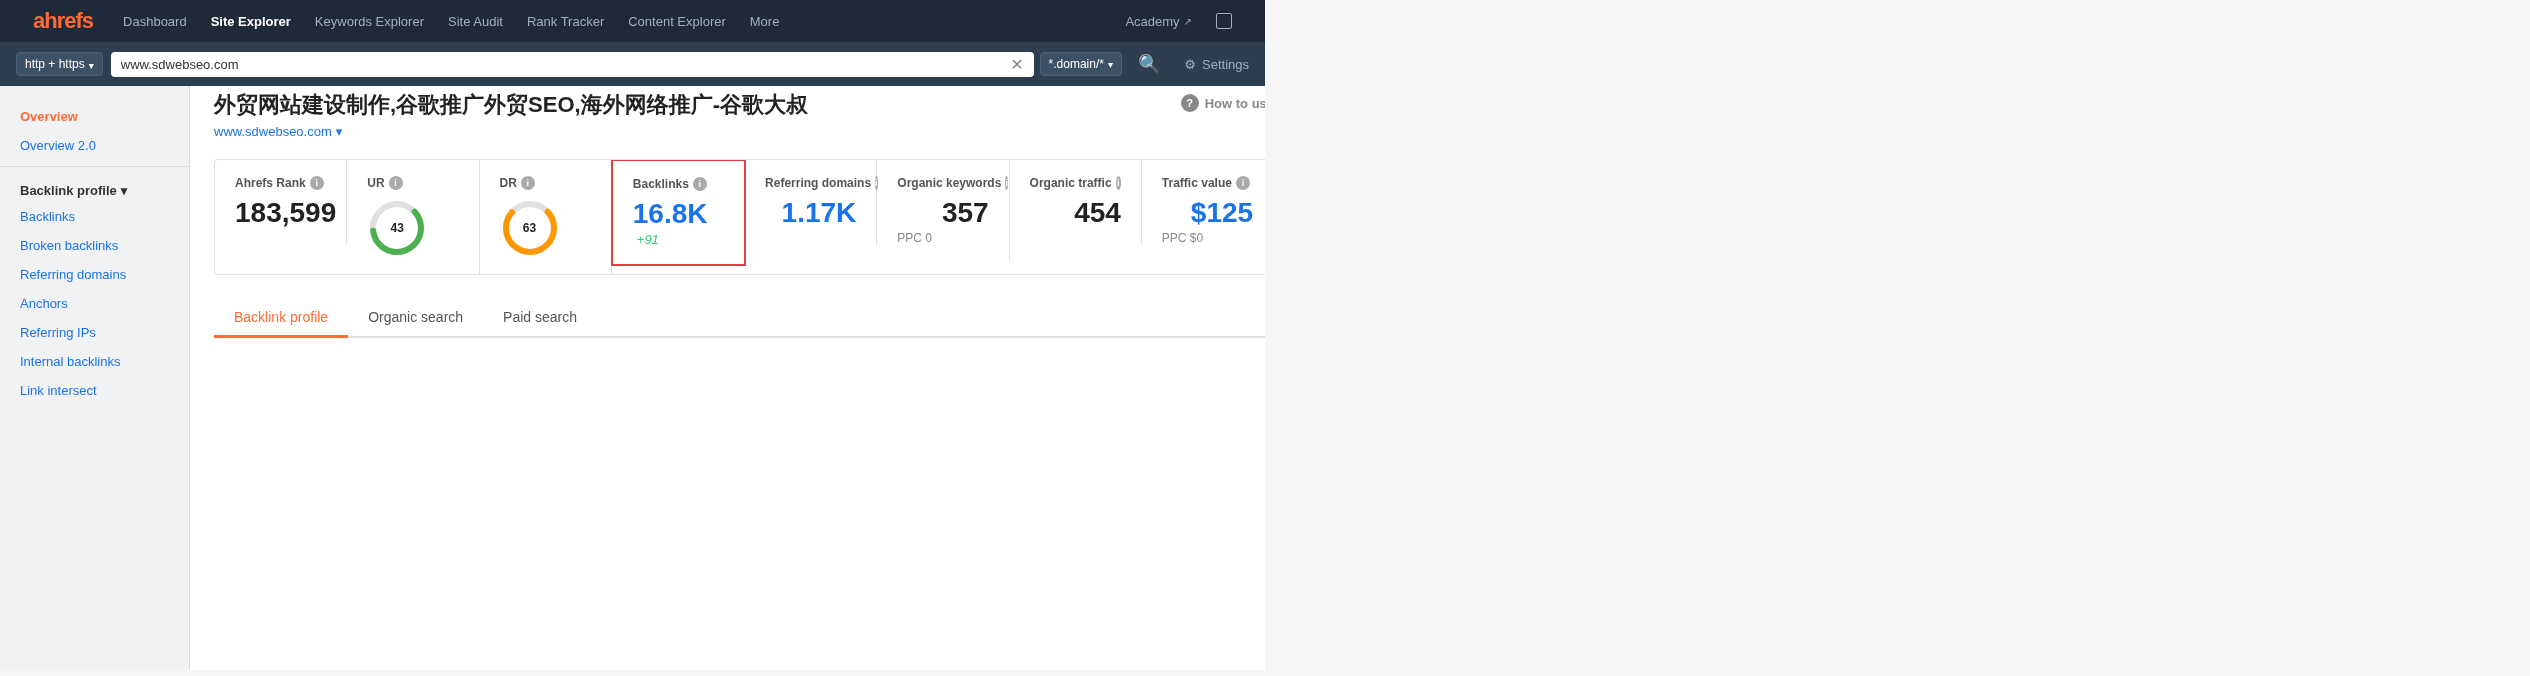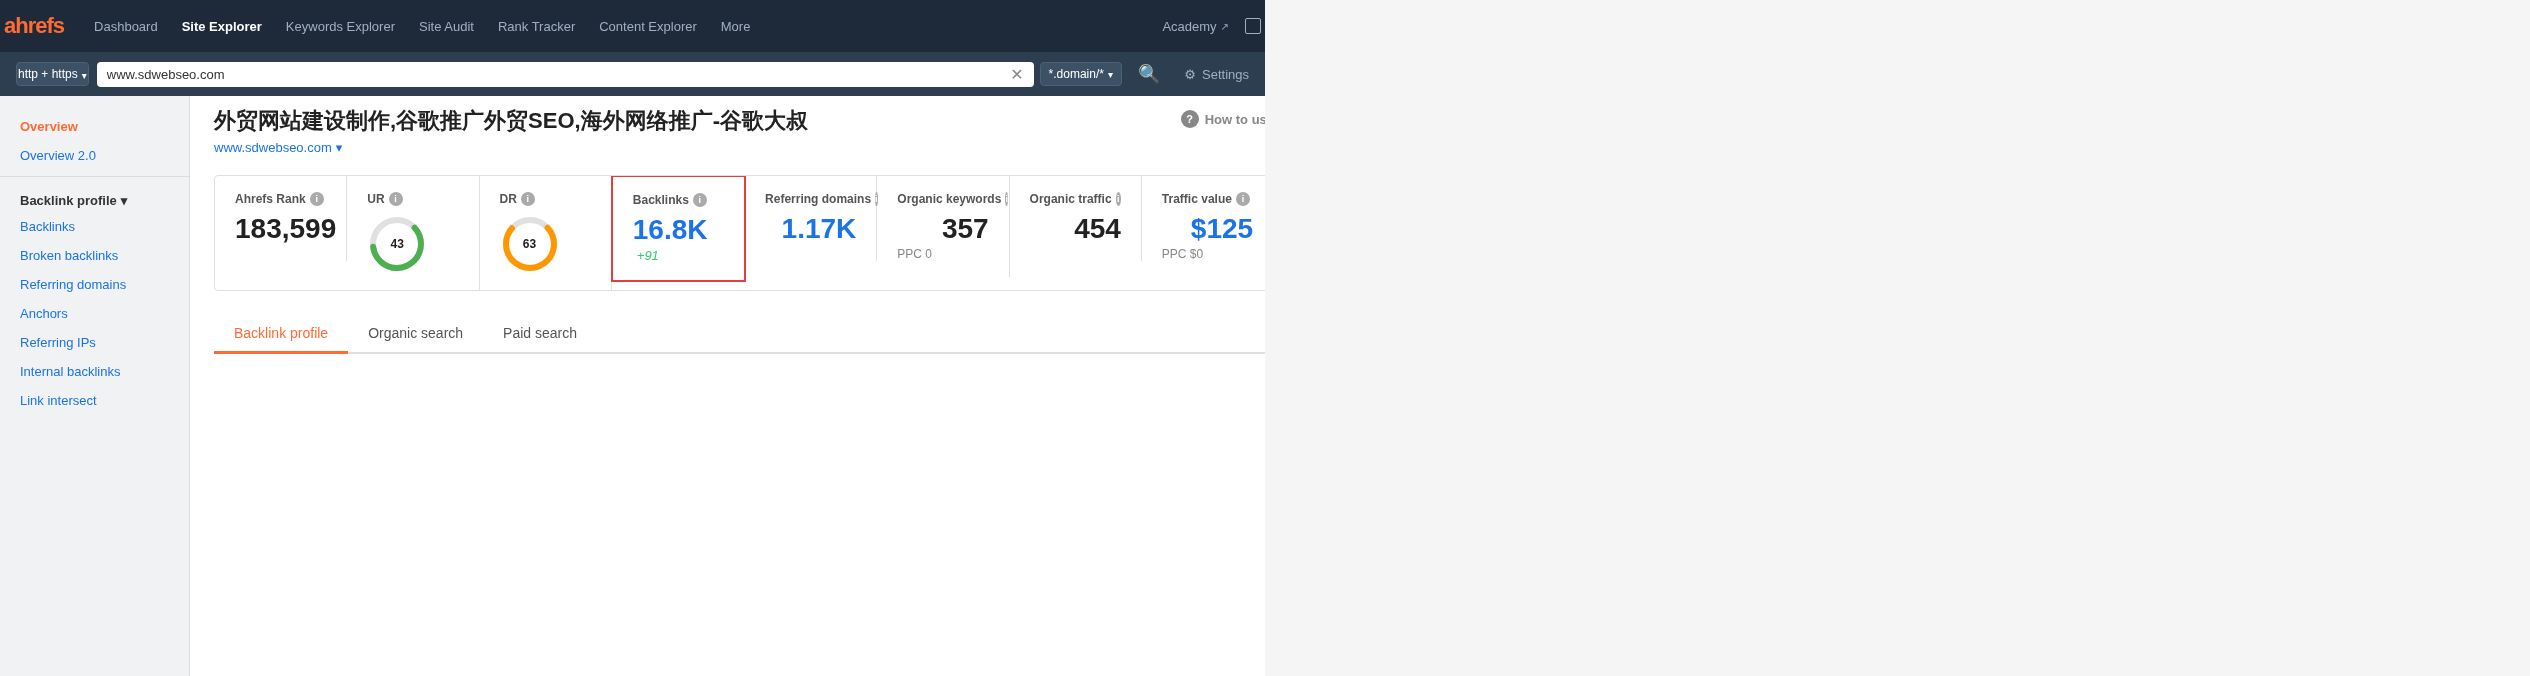--- a/index.html
+++ b/index.html
@@ -3,22 +3,22 @@
   <meta charset="utf-8">
   <style>
     * { margin: 0; padding: 0; box-sizing: border-box; }
     body { font-family: -apple-system, BlinkMacSystemFont, 'Segoe UI', Arial, sans-serif; background: #f5f5f5; width: 1265px; }
 
     
     .top-nav {
       background: #1e2a3a;
       display: flex;
       align-items: center;
-      padding: 0 4px;
-      height: 52px;
+      padding: 0 33px;
+      height: 42px;
       gap: 20px;
     }
     .logo {
       font-size: 22px;
       font-weight: bold;
       color: #ff6b35;
       letter-spacing: -1px;
       margin-right: 8px;
       white-space: nowrap;
     }
@@ -27,21 +27,21 @@
       font-size: 13px;
       cursor: pointer;
       white-space: nowrap;
       padding: 4px 2px;
     }
     .nav-link.active { color: #ffffff; font-weight: 700; }
     .nav-right {
       margin-left: auto;
       display: flex;
       align-items: center;
-      gap: 16px;
+      gap: 24px;
     }
     .academy-link {
       color: #a0b0c0;
       font-size: 13px;
       cursor: pointer;
       display: flex;
       align-items: center;
       gap: 4px;
     }
     .external-icon { font-size: 10px; }
@@ -59,21 +59,21 @@
       align-items: center;
       padding: 8px 16px;
       gap: 8px;
       height: 44px;
     }
     .protocol-select {
       background: #3d5166;
       color: #ffffff;
       border: 1px solid #4a6278;
       border-radius: 4px;
-      padding: 4px 1px;
+      padding: 4px 8px;
       font-size: 12px;
       cursor: pointer;
       white-space: nowrap;
       display: flex;
       align-items: flex-end;
       gap: 4px;
     }
     .url-input {
       flex: 1;
       background: #ffffff;
@@ -152,21 +152,21 @@
       display: flex;
       align-items: center;
       gap: 4px;
     }
     .sidebar-divider { height: 1px; background: #ddd; margin: 6px 0; }
 
     
     .content {
       flex: 1;
       background: #ffffff;
-      padding: 10px 24px;
+      padding: 4px 24px;
     }
 
     
     .page-header {
       margin-bottom: 20px;
     }
     .page-title {
       font-size: 22px;
       font-weight: 700;
       color: #222;

